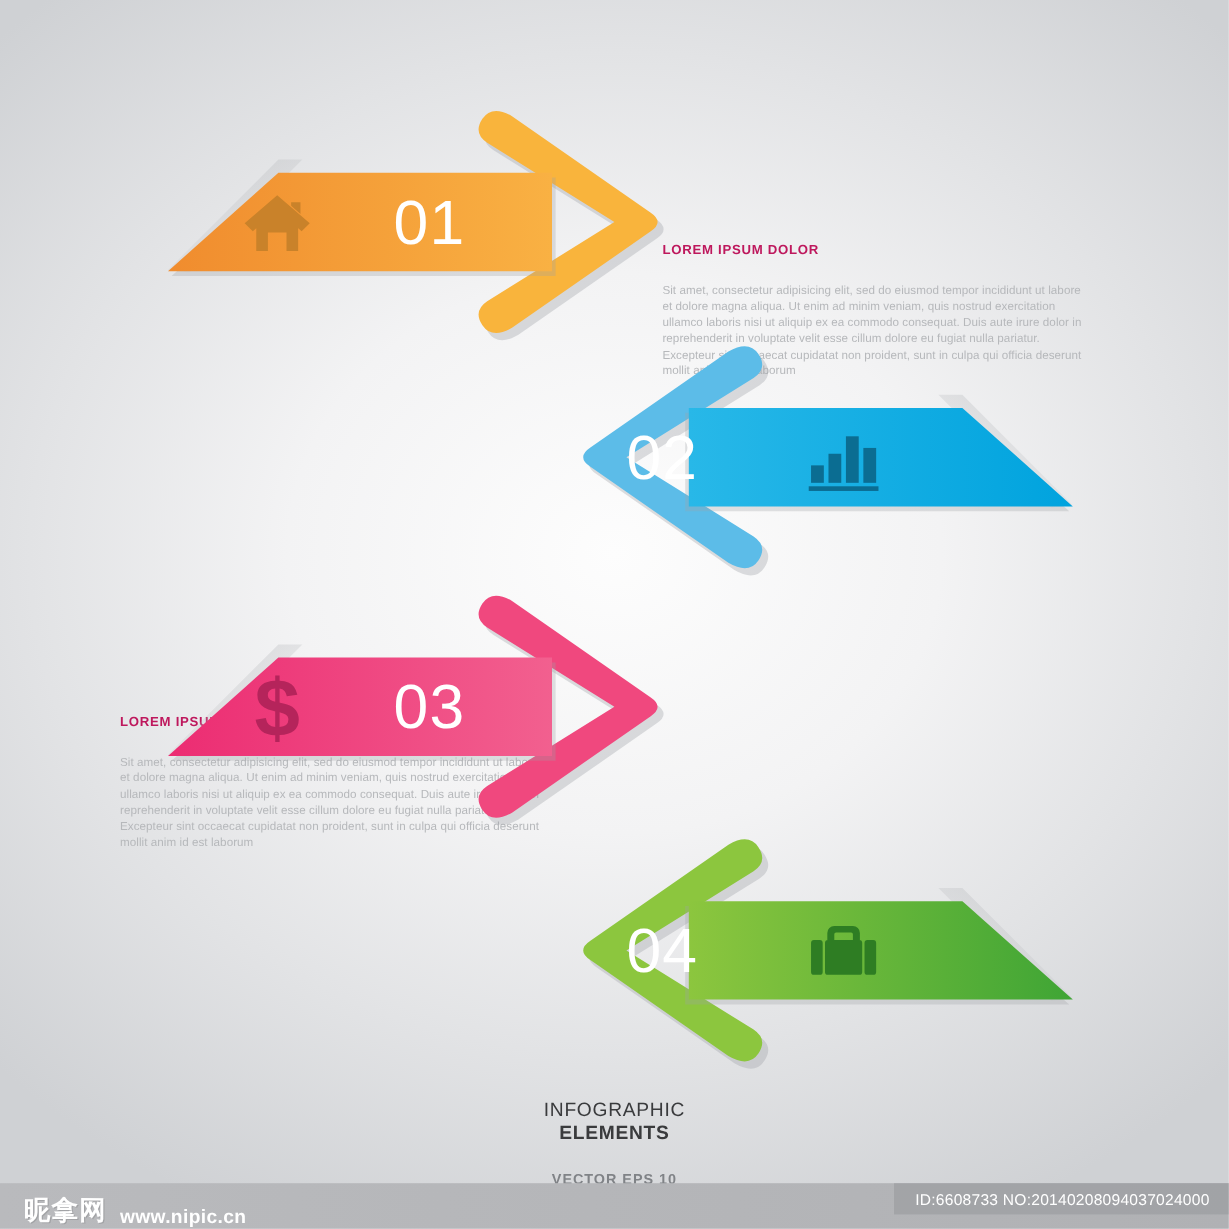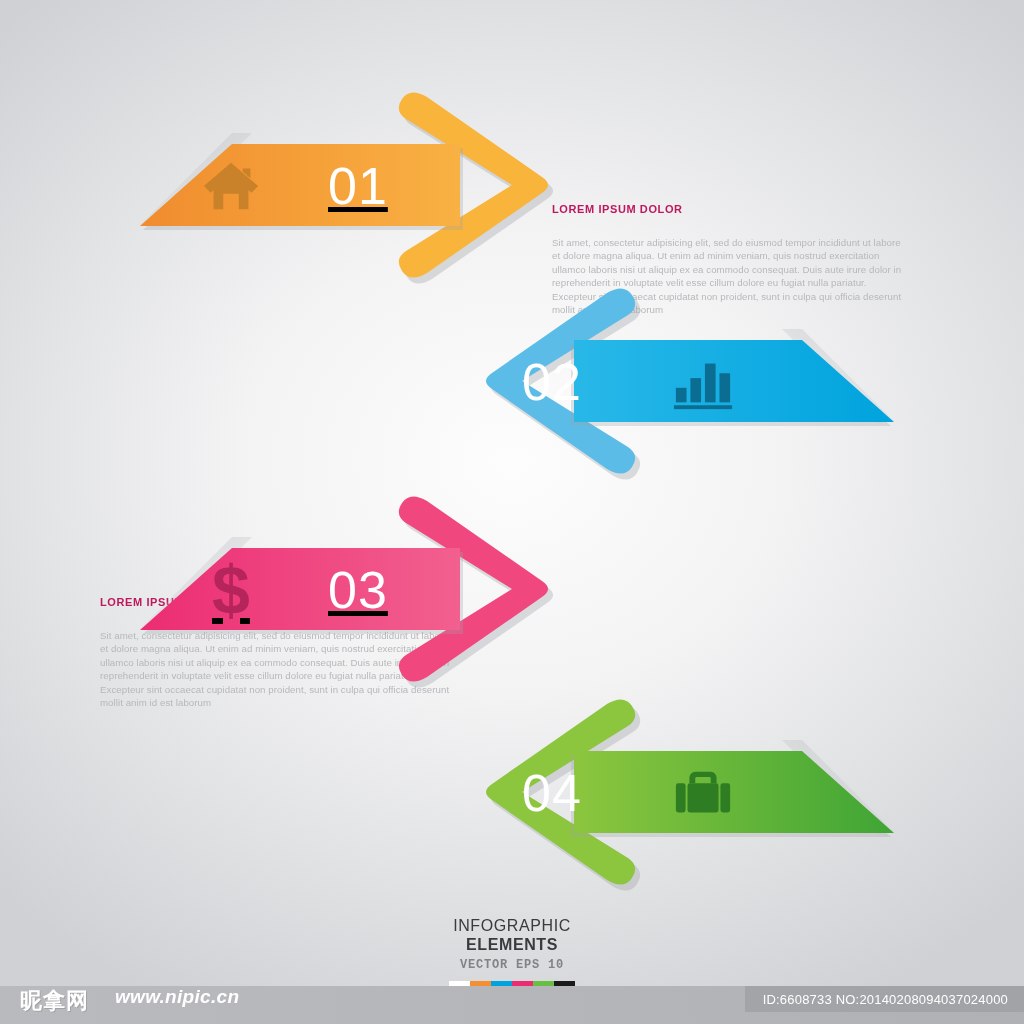--- a/index.html
+++ b/index.html
@@ -28,21 +28,21 @@
   .arrow-l { left:446px;  width:448px;text-align:center; }   
 
   .arrow svg { display:block; width:100%; height:100%; overflow:visible; }
 
   
   .band-content {
     position:absolute; top:60px; height:82px;
     display:flex; align-items:center;
     pointer-events:none;
   }
-  .arrow-r .band-content { left:60px;  width:320px;text-decoration:underline; }
+  .arrow-r .band-content { left:60px;  width:320px; }
   .arrow-l .band-content { left:76px;  width:330px; }
 
   .num {
     color:#ffffff;
     font-size:52px;
     font-weight:400;
     letter-spacing:1px;
     line-height:1;
     font-family:"Liberation Sans","DejaVu Sans",sans-serif;
   }
@@ -79,37 +79,37 @@
     font-size:9.7px;
     line-height:13.4px;
     color:#b6b8bb;
     letter-spacing:0.05px;
   }
 
   
   .footer { position:absolute; left:0; top:916px; width:1024px; text-align:center; }
   .footer .f1 { font-size:16px; font-weight:normal; color:#3a3b3d; letter-spacing:0.6px; line-height:19px; }
   .footer .f2 { font-size:16px; font-weight:bold; color:#3a3b3d; letter-spacing:0.6px; line-height:19px; }
-  .footer .f3 { font-size:12px; font-weight:bold; color:#808387; letter-spacing:0.8px; margin-top:4px;font-family:Liberation Mono, monospace; }
+  .footer .f3 { font-size:12px; font-weight:bold; color:#808387; letter-spacing:0.8px; margin-top:22px; }
   .swatches { margin:9px auto 0; width:126px; height:12px; display:flex; border:0; }
   .swatches span { flex:1 1 0; height:100%; }
 
   
   .wm {
     position:absolute; left:0; top:986px; width:1024px; height:38px;
     background:linear-gradient(90deg,#b9babd 0%,#b4b5b8 60%,#b0b1b4 100%);
-    display:flex; align-items:flex-start;
+    display:flex; align-items:flex-end;
   }
   .wm-logo {
     margin-left:20px; font-size:22px; font-weight:bold; color:#ffffff;
     letter-spacing:1px; font-family:"DejaVu Sans", sans-serif;
     text-shadow:1px 1px 0 rgba(0,0,0,.12);
   }
   .wm-url {
-    margin-left:26px; font-size:19px; color:#ffffff; font-style:italic;
+    margin-left:11px; font-size:16px; color:#ffffff; 
     font-weight:bold; letter-spacing:0.3px;
   }
   .wm-id {
     position:absolute; right:0; top:0; height:26px;
     padding:0 16px 0 18px;
     display:flex; align-items:center;
     background:rgba(150,151,155,.55);
     color:#ffffff; font-size:13px; letter-spacing:0.2px;
     white-space:nowrap;
   }

